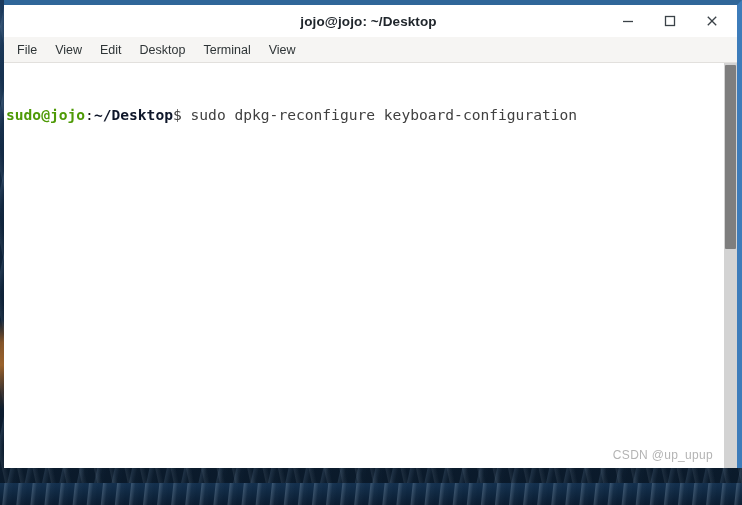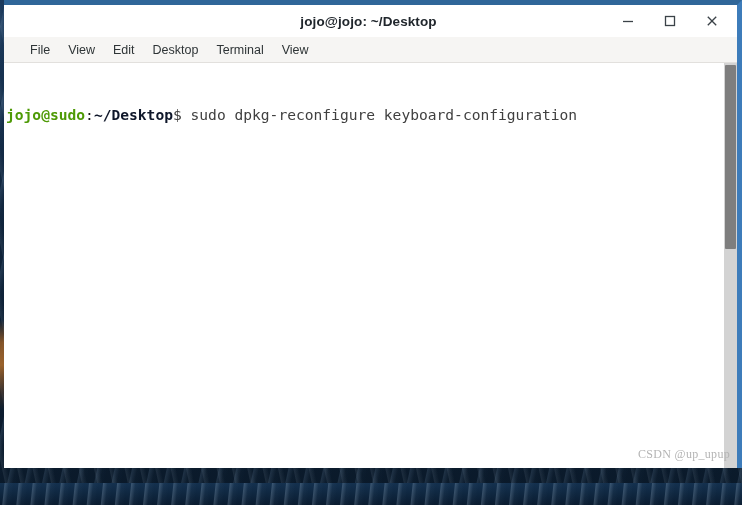--- a/index.html
+++ b/index.html
@@ -126,21 +126,21 @@
   .wc-btn svg { display: block; }
 
   
   .menubar {
     height: 26px;
     min-height: 26px;
     background: #f6f5f3;
     border-bottom: 1px solid #e2e0dd;
     display: flex;
     align-items: center;
-    padding-left: 17px;
+    padding-left: 4px;
     box-sizing: border-box;
   }
   .menu-item {
     font-size: 12.5px;
     color: #2e3436;
     padding: 3px 9px;
     cursor: default;
     white-space: nowrap;
   }
 
@@ -180,25 +180,25 @@
     top: 2px;
     width: 11px;
     height: 184px;
     background: #7e7e7e;
     border-radius: 1px;
   }
 
   
   .watermark {
     position: absolute;
-    right: 7px;
+    right: 24px;
     bottom: 6px;
     font-size: 12px;
     color: #b4b4b4;
-    font-family: Liberation Serif, serif;
+    font-family: Liberation Sans, sans-serif;
     user-select: none;
     letter-spacing: 0.3px;
   }
 </style>
 </head>
 <body>
 
 <div id="desktop">
   <div class="wall-streaks"></div>
   <div class="wall-warm"></div>
@@ -240,21 +240,21 @@
     <div class="menu-item">File</div>
     <div class="menu-item">View</div>
     <div class="menu-item">Edit</div>
     <div class="menu-item">Desktop</div>
     <div class="menu-item">Terminal</div>
     <div class="menu-item">View</div>
   </div>
 
   <div class="term-body">
     <div class="term-screen">
-      <div><span class="seg-user">jojo@sudo</span><span class="seg-colon">:</span><span class="seg-path">~/Desktop</span><span class="seg-cmd">$ sudo dpkg-reconfigure keyboard-configuration</span></div>
+      <div><span class="seg-user">sudo@jojo</span><span class="seg-colon">:</span><span class="seg-path">~/Desktop</span><span class="seg-cmd">$ sudo dpkg-reconfigure keyboard-configuration</span></div>
     </div>
 
     <div class="term-scrollbar">
       <div class="sb-thumb"></div>
     </div>
   </div>
 
   <div class="watermark">CSDN @up_upup</div>
 </div>
 

